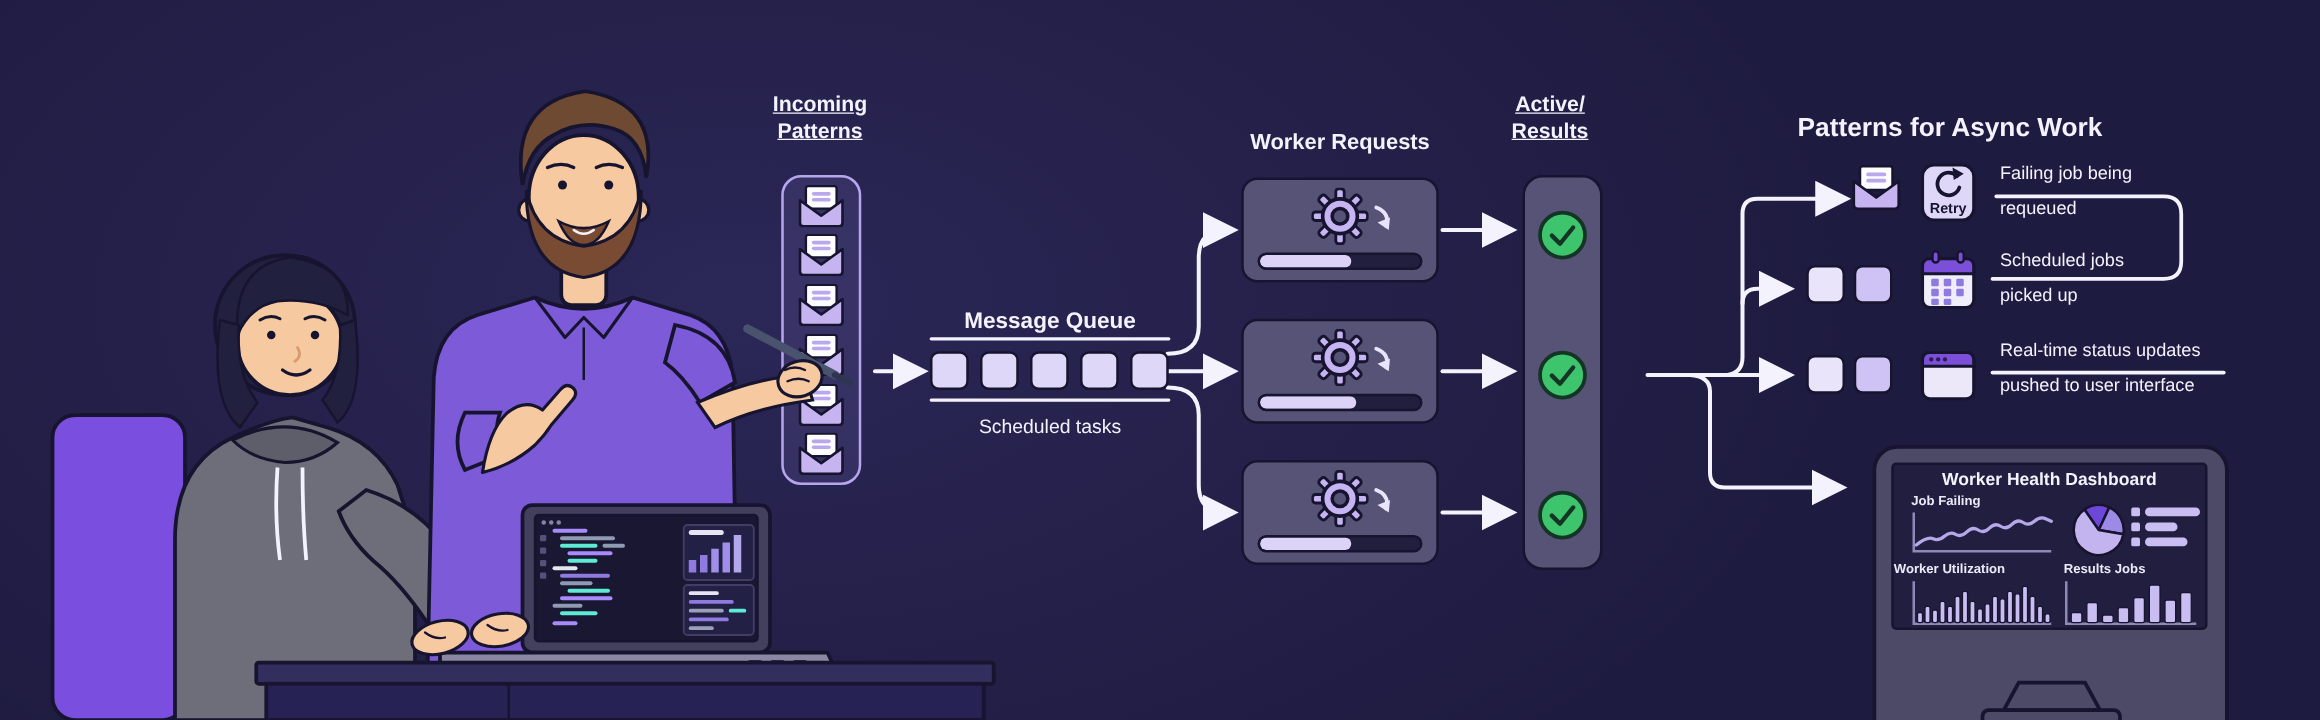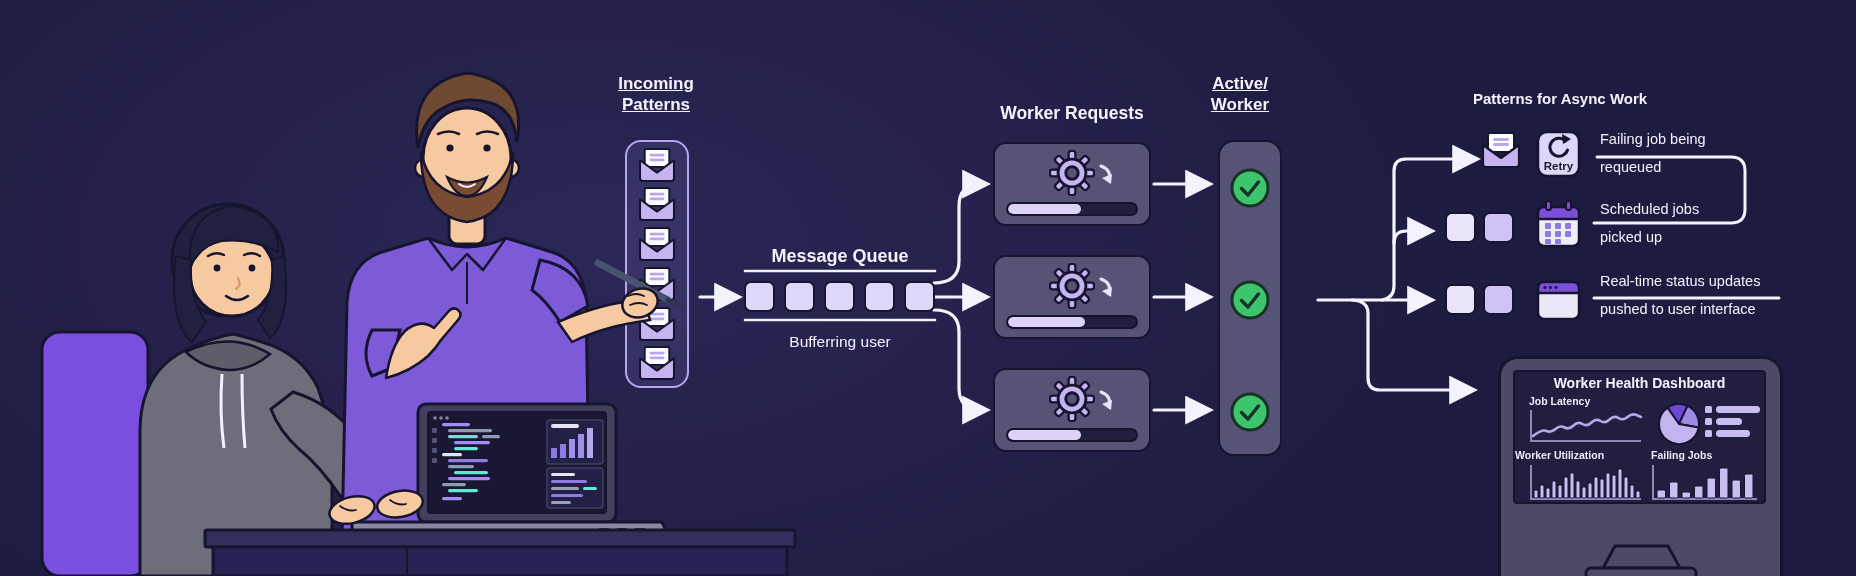--- a/index.html
+++ b/index.html
@@ -148,21 +148,21 @@
     </div>
 
     <div class="lbl" style="left:745px;top:246px;width:190px;font-size:18px;">Message Queue</div>
     <div class="queue-slots">
         <div class="slot"></div>
         <div class="slot"></div>
         <div class="slot"></div>
         <div class="slot"></div>
         <div class="slot"></div>
       </div>
-    <div class="lbl small" style="left:745px;top:333px;width:190px;font-size:15.5px;">Bufferring user</div>
+    <div class="lbl small" style="left:745px;top:333px;width:190px;font-size:15.5px;">Scheduled tasks</div>
 
     <div class="lbl" style="left:976px;top:103px;width:192px;font-size:17.5px;">Worker Requests</div>
     <div>
         <div class="worker-box" style="top: 142px;">
           <svg class="gear" viewBox="0 0 48 48">
             <use href="#sym-gear"></use>
           </svg>
   <svg class="spin" viewBox="0 0 20 26">
     <path d="M4,2 Q15,6 12,17" fill="none" stroke="#e9e3fb" stroke-width="3" stroke-linecap="round"></path>
     <polygon points="5,14 14,20 15,10" fill="#e9e3fb"></polygon>
@@ -192,35 +192,35 @@
     <polygon points="5,14 14,20 15,10" fill="#e9e3fb"></polygon>
           </svg>
   <div class="ptrack">
             <div class="pfill" style="width:57%"></div>
           </div>
         </div>
       </div>
 
     <div class="lbl" style="left:1185px;top:74px;width:110px;font-size:17px;">
       <span>Active/</span>
-        <span>Worker</span>
+        <span>Results</span>
     </div>
     <div class="output-panel">
         <svg viewBox="0 0 42 42" class="chk" style="top: 25px;">
           <use href="#sym-check"></use>
         </svg>
         <svg viewBox="0 0 42 42" class="chk" style="top: 137px;">
           <use href="#sym-check"></use>
         </svg>
         <svg viewBox="0 0 42 42" class="chk" style="top: 249px;">
           <use href="#sym-check"></use>
         </svg>
       </div>
 
-    <div class="lbl" style="left:1428px;top:90px;width:264px;font-size:15px;">Patterns for Async Work</div>
+    <div class="lbl" style="left:1428px;top:90px;width:264px;font-size:21px;">Patterns for Async Work</div>
 
     <svg class="abs env" style="left:1481px;top:132px;width:40px;height:36px;" viewBox="0 0 40 36">
         <use href="#sym-envelope"></use>
       </svg>
 
     <svg class="abs" style="left:1536px;top:130px;" width="45" height="48" viewBox="0 0 45 48">
       <rect x="2" y="2" width="41" height="44" rx="9" fill="#ded7f8" stroke="#16142e" stroke-width="2.5"></rect>
       <path d="M29.5,11 A9,9 0 1 0 31.5,20" fill="none" stroke="#16142e" stroke-width="3" stroke-linecap="round"></path>
       <polygon points="26,4 35,9 27,14" fill="#16142e"></polygon>
       <text x="22.5" y="40" text-anchor="middle" font-family="Liberation Sans, sans-serif" font-size="11.5" font-weight="bold" fill="#16142e">Retry</text>
@@ -257,21 +257,21 @@
       <circle cx="9" cy="9.5" r="1.7" fill="#2a1d52"></circle>
         <circle cx="14.5" cy="9.5" r="1.7" fill="#2a1d52"></circle>
         <circle cx="20" cy="9.5" r="1.7" fill="#2a1d52"></circle>
     </svg>
     <div class="pat-lbl" style="top:273px;">Real-time status updates</div>
     <div class="pat-lbl" style="top:301px;">pushed to user interface</div>
 
     <div class="monitor">
       <div class="screen">
         <div class="dash-title">Worker Health Dashboard</div>
-        <div class="dash-lbl" style="left:14px;top:23px;">Job Latency</div>
+        <div class="dash-lbl" style="left:14px;top:23px;">Job Failing</div>
         <svg class="abs" id="latency-svg" style="left:14px;top:37px;" width="114" height="34" viewBox="0 0 114 34">
           <path d="M2,1 V32 H112" fill="none" stroke="#9b95c4" stroke-width="2" opacity="0.9"></path>
         <path d="M4,27 Q13,20 17.5,22 Q22,24 26.5,20 Q31,16 35.5,18.5 Q40,21 44.5,16.5 Q49,12 53.5,15 Q58,18 62.5,13.5 Q67,9 71.5,12 Q76,15 80.5,10.5 Q85,6 89.5,9 Q94,12 98.5,8 Q103,4 107.5,6 L112,8" fill="none" stroke="#b6a8e8" stroke-width="2.6" stroke-linecap="round"></path>
           </svg>
         <svg class="abs" id="pie-svg" style="left:140px;top:28px;" width="48" height="48" viewBox="0 0 48 48">
             <path d="M24,24 L12.528471272979079,7.616959114220165 A20,20 0 0 1 32.45236523481399,5.873844259267003 Z" fill="#6d48d8" stroke="#16142e" stroke-width="2" stroke-linejoin="round"></path>
             <path d="M24,24 L32.45236523481399,5.873844259267003 A20,20 0 0 1 43.69615506024416,27.472963553338605 Z" fill="#9d8ae6" stroke="#16142e" stroke-width="2" stroke-linejoin="round"></path>
             <path d="M24,24 L43.69615506024416,27.472963553338605 A20,20 0 1 1 12.52847127297907,7.616959114220169 Z" fill="#c3b4f0" stroke="#16142e" stroke-width="2" stroke-linejoin="round"></path>
           </svg>
         <div class="legend" id="legend">
@@ -303,21 +303,21 @@
             <rect x="59" y="19" width="4" height="15" rx="1.5" fill="#cabdf2" stroke="#16142e" stroke-width="1"></rect>
             <rect x="65" y="13" width="4" height="21" rx="1.5" fill="#cabdf2" stroke="#16142e" stroke-width="1"></rect>
             <rect x="71" y="15" width="4" height="19" rx="1.5" fill="#cabdf2" stroke="#16142e" stroke-width="1"></rect>
             <rect x="77" y="9" width="4" height="25" rx="1.5" fill="#cabdf2" stroke="#16142e" stroke-width="1"></rect>
             <rect x="83" y="11" width="4" height="23" rx="1.5" fill="#cabdf2" stroke="#16142e" stroke-width="1"></rect>
             <rect x="89" y="5" width="4" height="29" rx="1.5" fill="#cabdf2" stroke="#16142e" stroke-width="1"></rect>
             <rect x="95" y="13" width="4" height="21" rx="1.5" fill="#cabdf2" stroke="#16142e" stroke-width="1"></rect>
             <rect x="101" y="21" width="4" height="13" rx="1.5" fill="#cabdf2" stroke="#16142e" stroke-width="1"></rect>
             <rect x="107" y="27" width="4" height="7" rx="1.5" fill="#cabdf2" stroke="#16142e" stroke-width="1"></rect>
           </svg>
-        <div class="dash-lbl" style="left:136px;top:77px;">Failing Jobs</div>
+        <div class="dash-lbl" style="left:136px;top:77px;">Results Jobs</div>
         <svg class="abs" id="active-svg" style="left:136px;top:92px;" width="108" height="37" viewBox="0 0 108 37">
           <path d="M2,1 V35 H106" fill="none" stroke="#9b95c4" stroke-width="2" opacity="0.9"></path>
         <rect x="6" y="26" width="8.5" height="8" rx="1.5" fill="#cabdf2" stroke="#16142e" stroke-width="1"></rect>
             <rect x="18.5" y="18" width="8.5" height="16" rx="1.5" fill="#cabdf2" stroke="#16142e" stroke-width="1"></rect>
             <rect x="31" y="28" width="8.5" height="6" rx="1.5" fill="#cabdf2" stroke="#16142e" stroke-width="1"></rect>
             <rect x="43.5" y="22" width="8.5" height="12" rx="1.5" fill="#cabdf2" stroke="#16142e" stroke-width="1"></rect>
             <rect x="56" y="14" width="8.5" height="20" rx="1.5" fill="#cabdf2" stroke="#16142e" stroke-width="1"></rect>
             <rect x="68.5" y="4" width="8.5" height="30" rx="1.5" fill="#cabdf2" stroke="#16142e" stroke-width="1"></rect>
             <rect x="81" y="16" width="8.5" height="18" rx="1.5" fill="#cabdf2" stroke="#16142e" stroke-width="1"></rect>
             <rect x="93.5" y="10" width="8.5" height="24" rx="1.5" fill="#cabdf2" stroke="#16142e" stroke-width="1"></rect>

